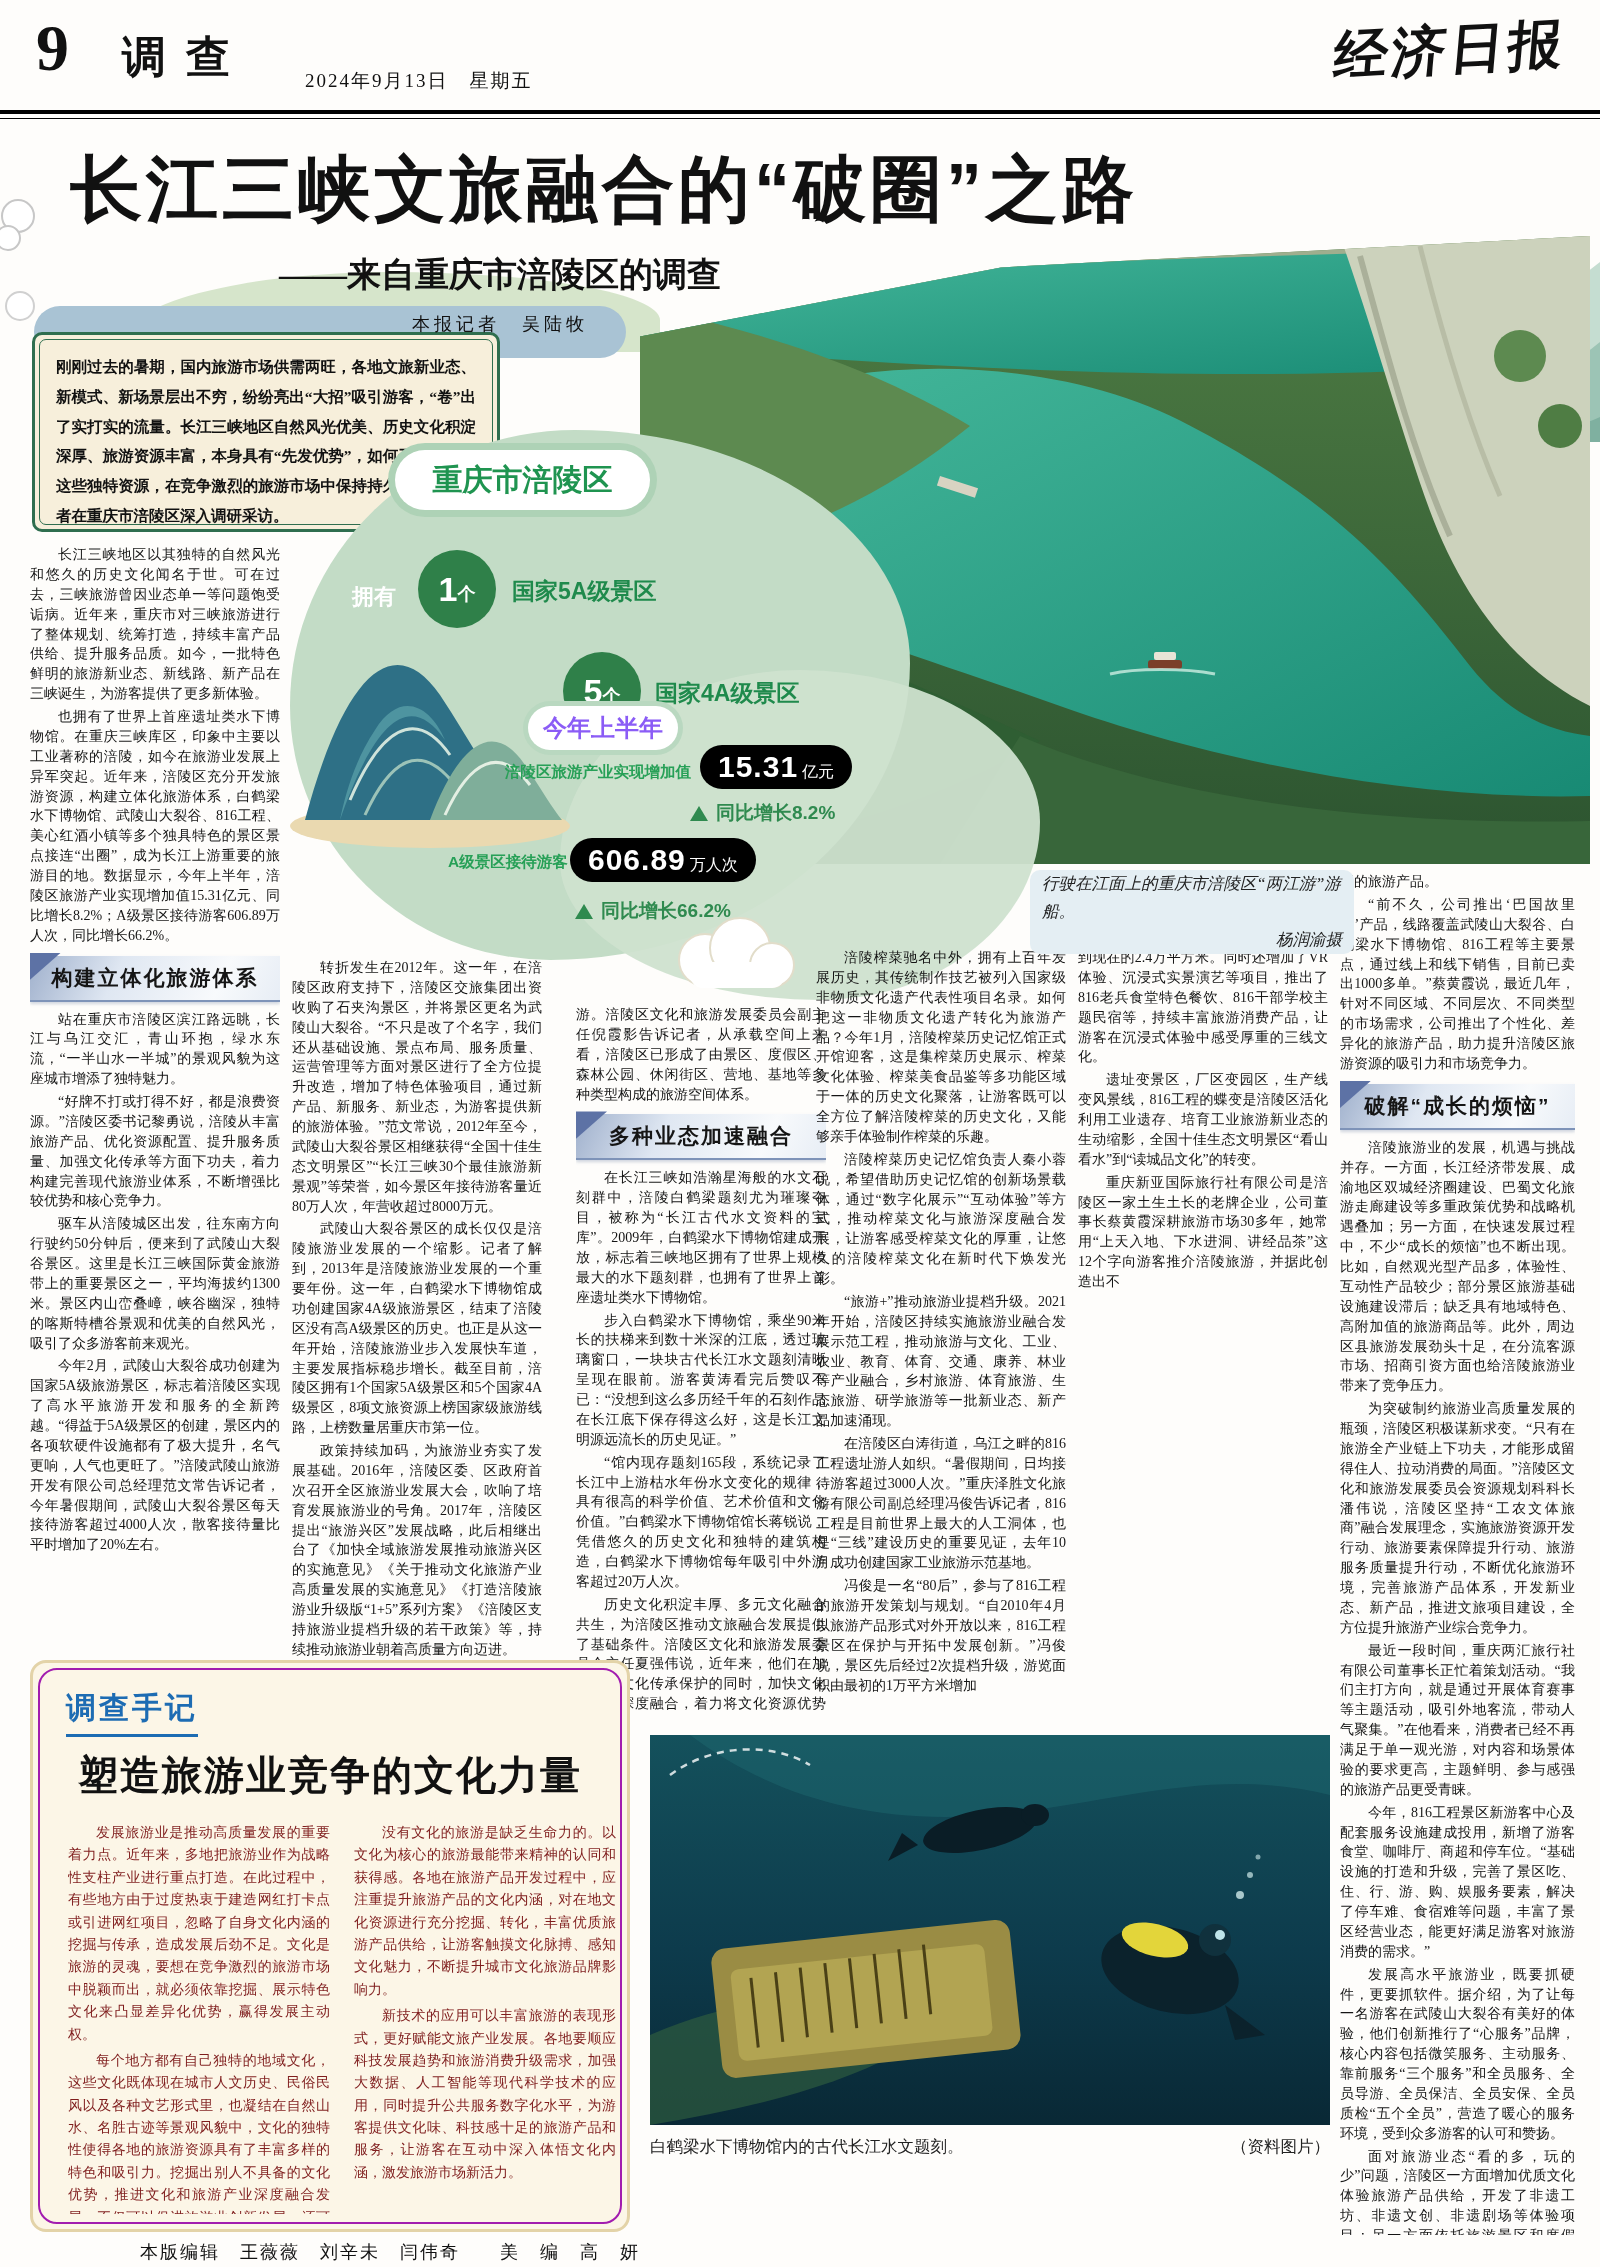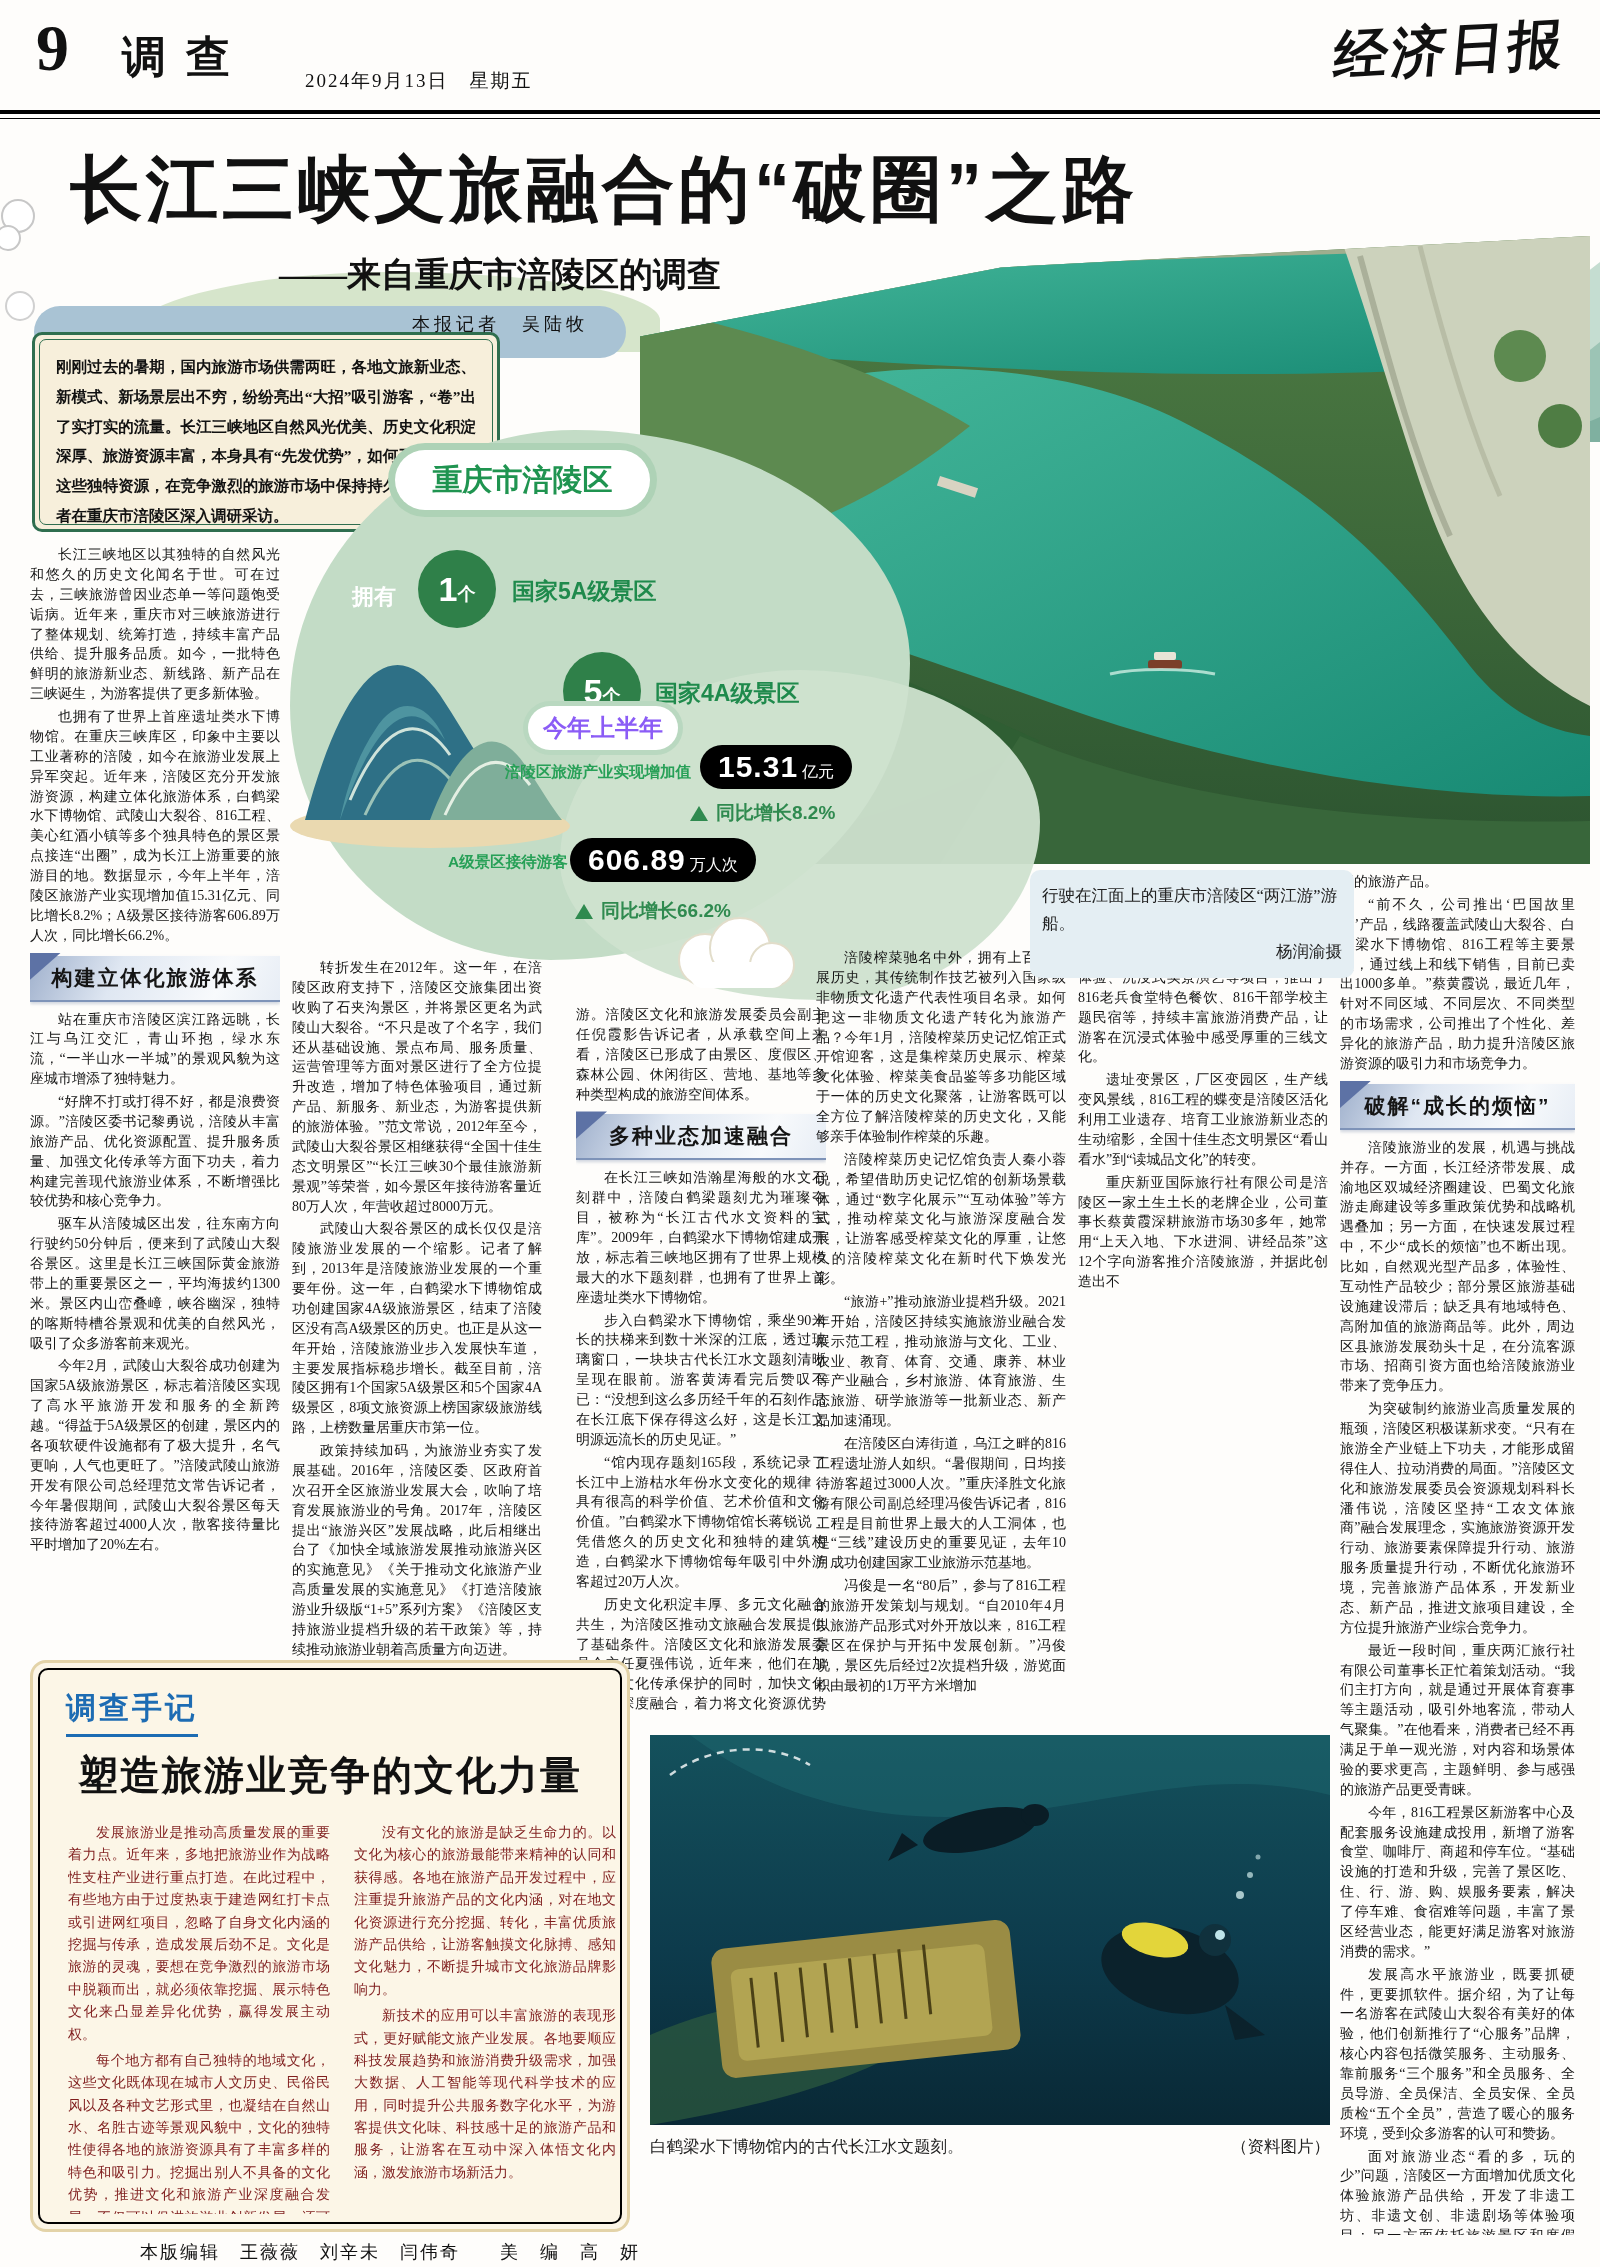--- a/index.html
+++ b/index.html
@@ -28,21 +28,21 @@
   .decor-clouds-left{position:absolute;left:0px;top:186px;width:60px;height:160px;z-index:0;}
   
   .intro-box{position:absolute;left:32px;top:332px;width:468px;height:200px;z-index:2;
         background:#f7efdb;border:3px solid #2f6e4f;border-radius:10px;padding:4px;box-sizing:border-box;}
   .intro-inner{width:100%;height:100%;border:1px solid #2f6e4f;border-radius:7px;box-sizing:border-box;
         padding:12px 16px;font-size:15.5px;font-weight:bold;line-height:1.92;text-align:justify;}
   
   .photo-top{position:absolute;left:640px;top:236px;width:950px;height:628px;z-index:1;
         clip-path:polygon(0 16%,38% 5%,100% 0,100% 100%,0 100%);}
   .caption-top{position:absolute;left:1030px;top:870px;width:300px;z-index:4;background:#e4eef3;border-radius:10px;
-        padding:12px 12px;font-size:16.5px;line-height:1.7;color:#222;font-family:"Liberation Serif",serif;}
+        padding:0 12px;font-size:16.5px;line-height:1.7;color:#222;font-family:"Liberation Serif",serif;font-style:italic;}
   .caption-top .credit{display:block;text-align:right;}
   
   .infographic{position:absolute;left:260px;top:420px;width:820px;height:600px;z-index:2;}
   .ig-blob{position:absolute;left:30px;top:10px;width:620px;height:530px;background:#c3dcc6;
         border-radius:46% 54% 58% 42%/52% 44% 56% 48%;}
   .ig-blob2{position:absolute;left:300px;top:250px;width:480px;height:330px;background:#cfe2cf;
         border-radius:50% 50% 46% 54%/58% 46% 54% 42%;opacity:.95;}
   .region-pill{position:absolute;left:135px;top:30px;width:255px;height:60px;background:#fff;border-radius:32px;
         display:flex;align-items:center;justify-content:center;font-size:30px;font-weight:900;color:#1f9450;
         font-family:"Liberation Sans",sans-serif;box-shadow:0 0 0 7px #aed2b6;}
@@ -82,21 +82,21 @@
   .sec-head span{font-family:"Liberation Sans",sans-serif;font-weight:bold;font-size:21px;letter-spacing:2px;}
   .c1{left:30px;top:545px;width:250px;height:1095px;}
   .c2{left:292px;top:958px;width:250px;height:752px;}
   .c3{left:554px;top:1005px;width:250px;height:705px;margin-left:22px;}
   .c4{left:816px;top:948px;width:250px;height:762px;}
   .c5{left:1078px;top:948px;width:250px;height:762px;}
   .c6{left:1340px;top:872px;width:235px;height:1363px;}
   
   .notebook{position:absolute;left:30px;top:1660px;width:600px;height:572px;z-index:4;
         background:#fcf6e7;border:3px solid #e3d3a8;border-radius:16px;padding:5px;box-sizing:border-box;}
-  .nb-inner{position:relative;width:100%;height:100%;border:2px solid #000000;border-radius:10px;box-sizing:border-box;}
+  .nb-inner{position:relative;width:100%;height:100%;border:2px solid #a21caf;border-radius:19px;box-sizing:border-box;}
   .nb-label{position:absolute;left:26px;top:18px;font-size:30px;font-weight:bold;color:#1d6cb3;
         font-family:"Liberation Serif",serif;border-bottom:3px solid #1d6cb3;padding-bottom:5px;letter-spacing:3px;}
   .nb-title{position:absolute;left:0;top:78px;width:100%;text-align:center;font-size:40px;font-weight:900;
         font-family:"Liberation Sans",sans-serif;letter-spacing:2px;}
   .nb-col{position:absolute;top:152px;width:262px;height:392px;overflow:hidden;text-align:justify;
         font-size:14px;line-height:1.6;color:#7f1d1d;}
   .nb-a{left:28px;} .nb-b{left:314px;}
   .nb-col p{margin:0 0 4px;text-indent:2em;}
   
   .photo-bottom{position:absolute;left:650px;top:1735px;width:680px;height:390px;z-index:2;}

